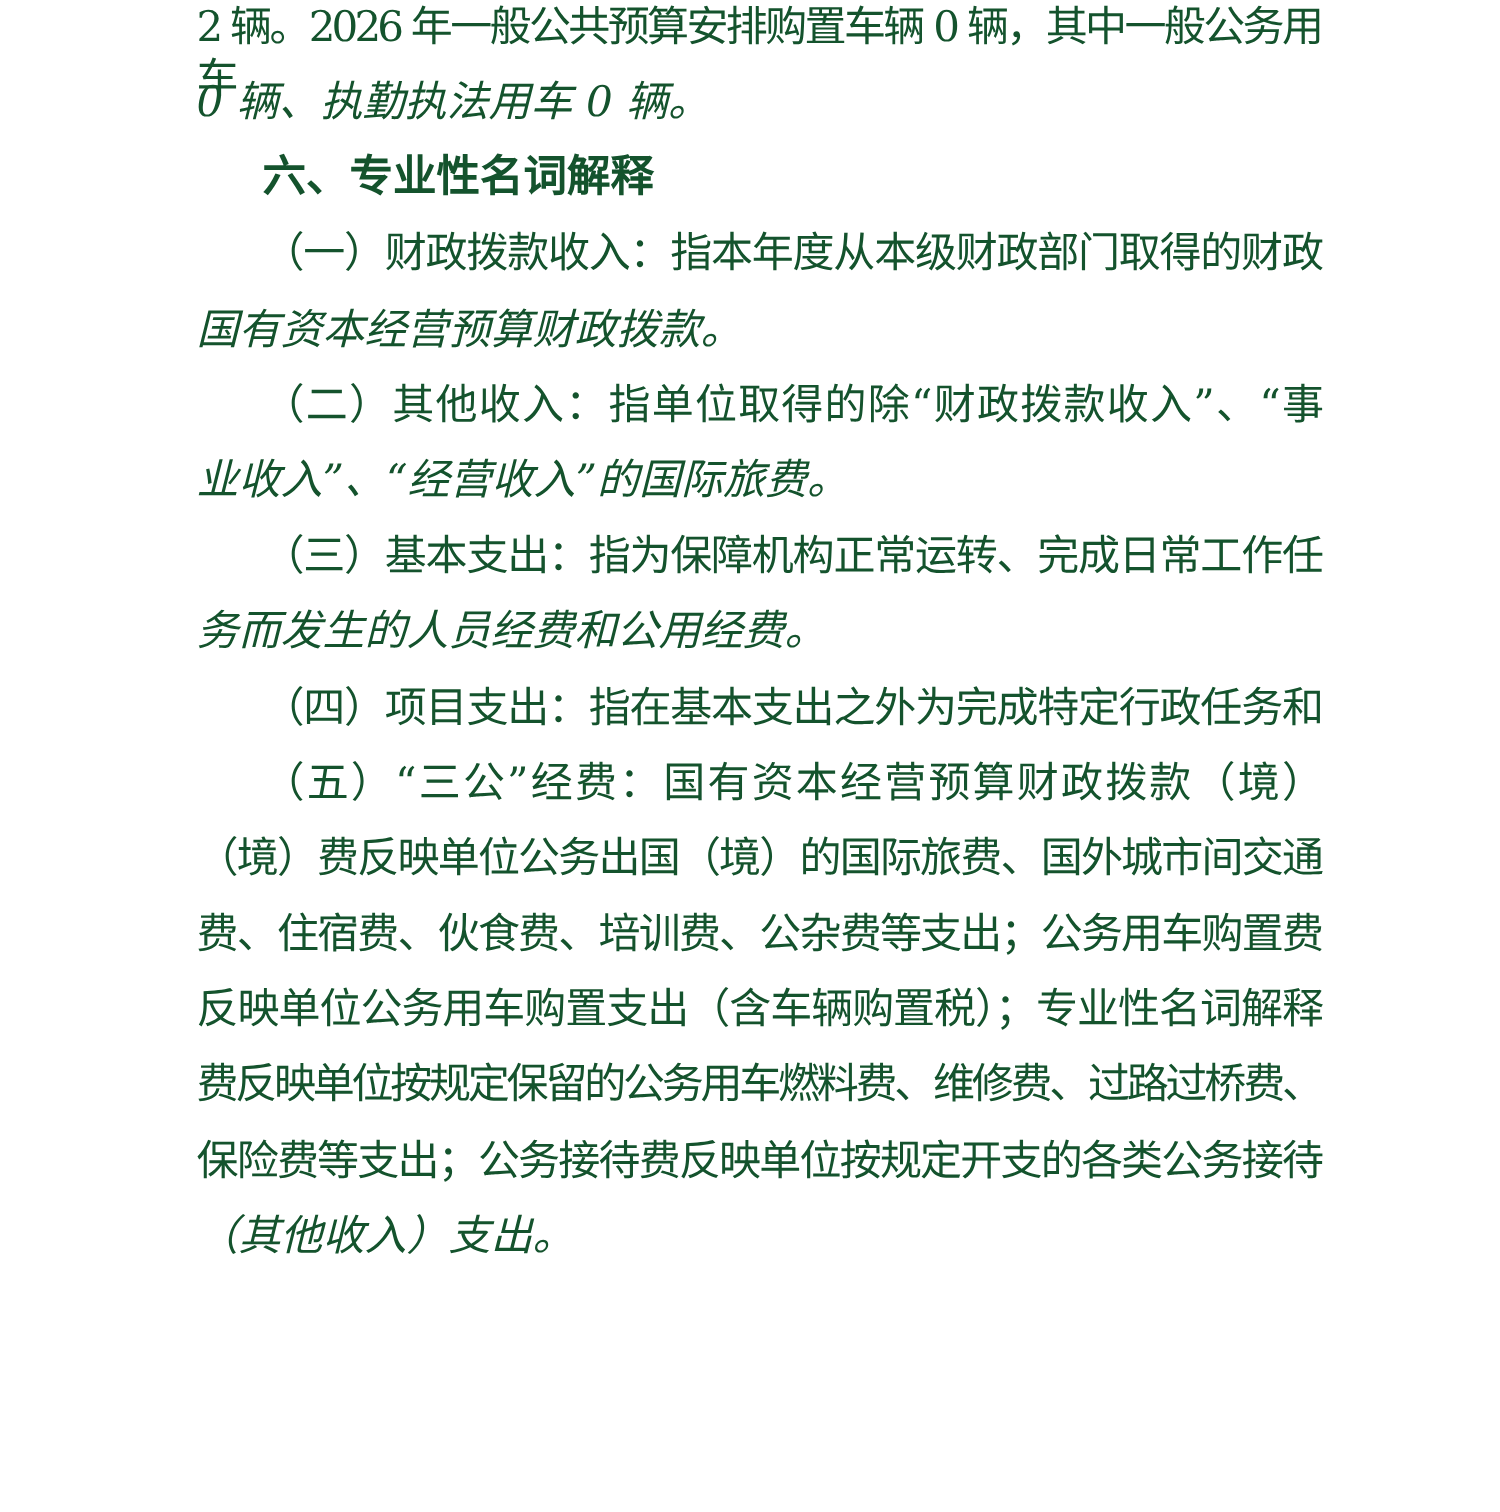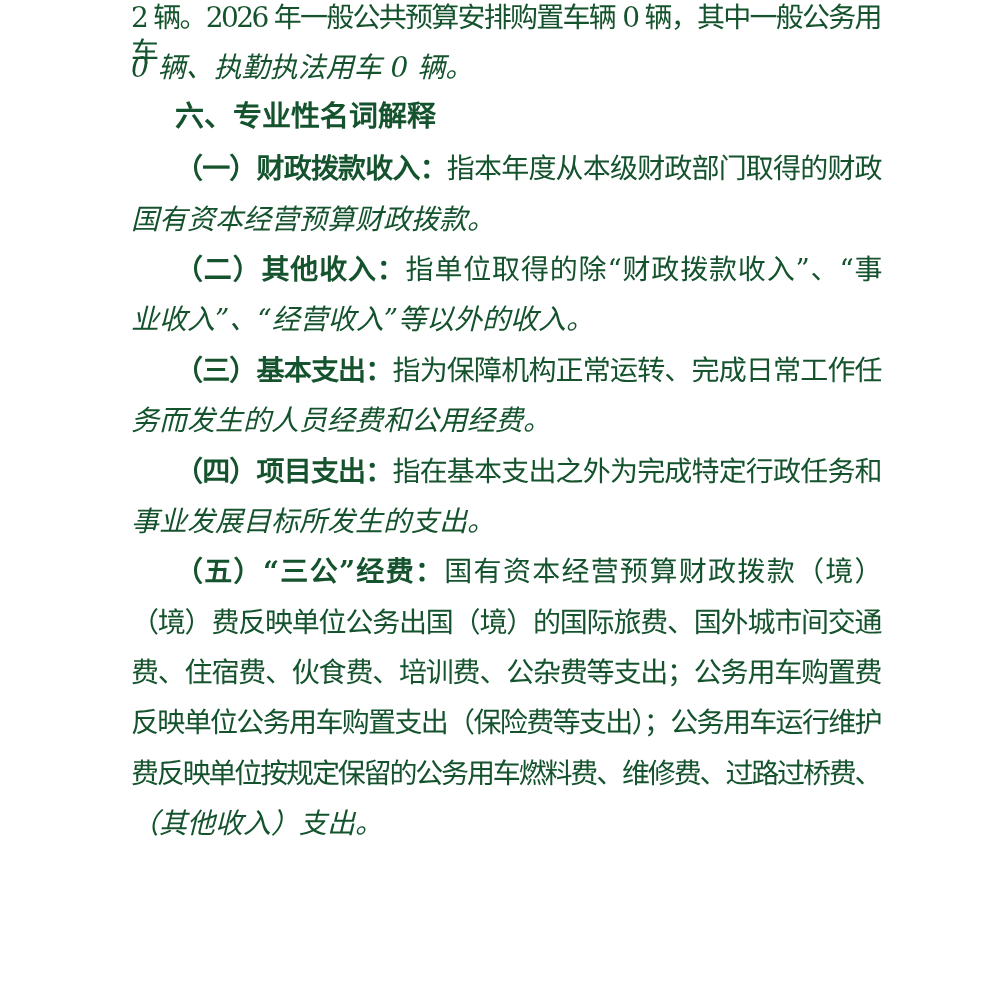--- a/index.html
+++ b/index.html
@@ -39,61 +39,61 @@
     text-align: left;
     letter-spacing: 0;
     font-style: italic;
   }
   
   .indent {
     text-indent: 44px;
   }
   .heading {
     font-weight: bold;
-    font-family: Liberation Mono, monospace;
+    font-family: Liberation Sans, sans-serif;
     font-size: 29px;
     letter-spacing: 0;
     text-align: left;
   }
   .lead {
-    font-weight: bold;
+    font-weight: normal;
   }
 </style>
 </head>
 <body>
 
 <div class="page">
 
   <div class="ln j">2 辆。2026 年一般公共预算安排购置车辆 0 辆，其中一般公务用车</div>
   <div class="ln end">0 辆、执勤执法用车 0 辆。</div>
 
   <div class="ln heading indent">六、专业性名词解释</div>
 
   <div class="ln j indent">
     <span class="lead">（一）财政拨款收入：</span><span>指本年度从本级财政部门取得的财政</span>
   </div>
   <div class="ln end">国有资本经营预算财政拨款。</div>
 
   <div class="ln j indent">
     <span class="lead">（二）其他收入：</span><span>指单位取得的除“财政拨款收入”、“事</span>
   </div>
-  <div class="ln end">业收入”、“经营收入”等以外的收入。</div>
+  <div class="ln end">业收入”、“经营收入”的国际旅费。</div>
 
   <div class="ln j indent">
     <span class="lead">（三）基本支出：</span><span>指为保障机构正常运转、完成日常工作任</span>
   </div>
   <div class="ln end">务而发生的人员经费和公用经费。</div>
 
   <div class="ln j indent">
     <span class="lead">（四）项目支出：</span><span>指在基本支出之外为完成特定行政任务和</span>
   </div>
-  <div class="ln end">事业发展目标所发生的支出。</div>
 
   <div class="ln j indent">
     <span class="lead">（五）“三公”经费：</span><span>国有资本经营预算财政拨款（境）</span>
   </div>
   <div class="ln j">（境）费反映单位公务出国（境）的国际旅费、国外城市间交通</div>
   <div class="ln j">费、住宿费、伙食费、培训费、公杂费等支出；公务用车购置费</div>
-  <div class="ln j">反映单位公务用车购置支出（保险费等支出）；公务用车运行维护</div>
+  <div class="ln j">反映单位公务用车购置支出（含车辆购置税）；专业性名词解释</div>
   <div class="ln j">费反映单位按规定保留的公务用车燃料费、维修费、过路过桥费、</div>
+  <div class="ln j">保险费等支出；公务接待费反映单位按规定开支的各类公务接待</div>
   <div class="ln end">（其他收入）支出。</div>
 
 </div>
 
 </body></html>

